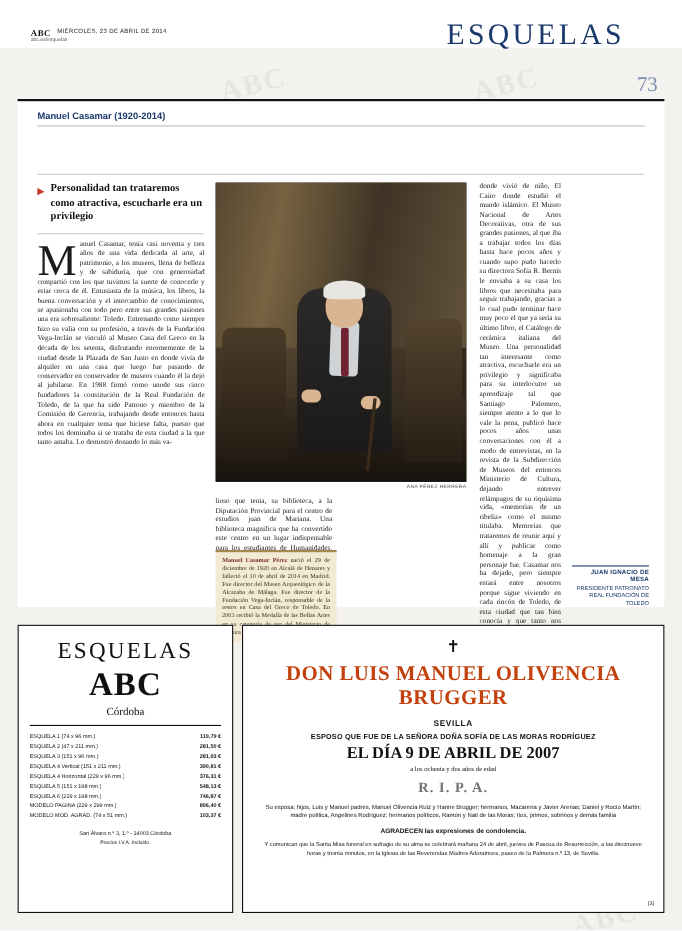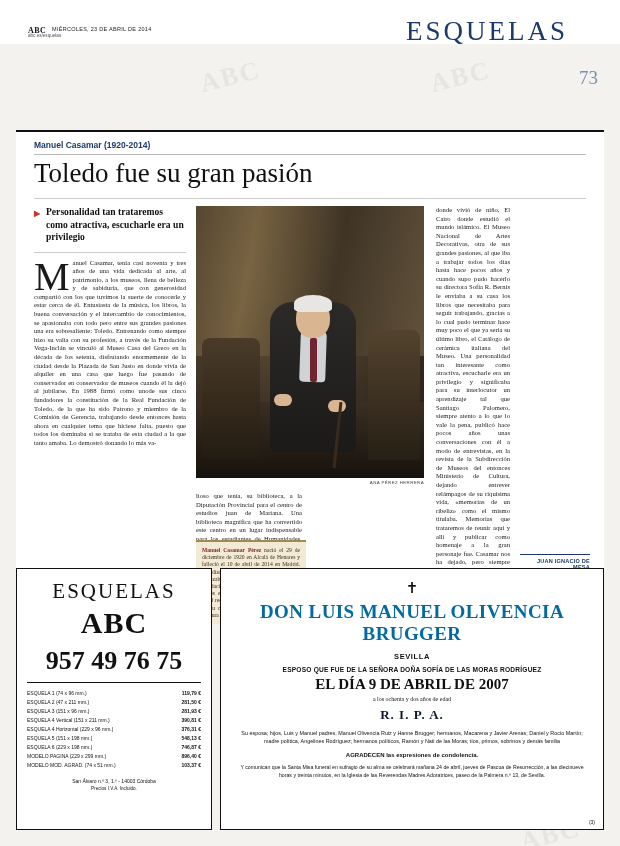--- a/index.html
+++ b/index.html
@@ -56,21 +56,20 @@
   .mh-page{
     position:absolute;right:22px;top:20px;
     font-family:"Liberation Serif", serif;
     font-size:19px;color:#7a8fb0;margin-top:47px;
   }
   
   .article{
     position:absolute;left:16px;top:90px;width:588px;height:460px;
     background:#ffffff;
     border-top:2px solid #111;
-    margin-top:40px;
   }
   .art-kicker{
     position:absolute;left:18px;top:8px;
     font-family:"Liberation Sans", sans-serif;
     font-weight:bold;font-size:8.5px;color:#1b3a6b;
   }
   .art-rule{
     position:absolute;left:18px;top:22px;width:552px;height:1px;background:#bbb;
   }
   .art-headline{
@@ -225,21 +224,21 @@
   }
   
   .obit{
     position:absolute;left:220px;top:568px;width:384px;height:262px;
     background:#ffffff;border:1px solid #111;box-sizing:border-box;
     text-align:center;
   }
   .obit .cross{font-family:"Liberation Serif", serif;font-size:15px;margin-top:10px;color:#111;}
   .obit .name{
     font-family:"Liberation Serif", serif;font-weight:bold;
-    font-size:19px;line-height:22px;margin-top:4px;color:#0369a1;letter-spacing:.4px;
+    font-size:19px;line-height:22px;margin-top:4px;color:#c2410c;letter-spacing:.4px;
   }
   .obit .role{
     font-family:"Liberation Sans", sans-serif;font-weight:bold;
     font-size:7.5px;margin-top:7px;letter-spacing:.6px;color:#111;
   }
   .obit .spouse{
     font-family:"Liberation Sans", sans-serif;font-weight:bold;
     font-size:6.6px;margin-top:5px;letter-spacing:.2px;color:#111;
   }
   .obit .place{
@@ -247,21 +246,21 @@
   }
   .obit .date{
     font-family:"Liberation Serif", serif;font-weight:bold;
     font-size:15px;margin-top:3px;color:#111;
   }
   .obit .age{
     font-family:"Liberation Serif", serif;font-size:6px;margin-top:3px;color:#111;
   }
   .obit .rip{
     font-family:"Liberation Serif", serif;font-weight:bold;
-    font-size:13px;margin-top:5px;letter-spacing:1px;color:#0f172a;
+    font-size:13px;margin-top:5px;letter-spacing:1px;color:#737373;
   }
   .obit .fam{
     font-family:"Liberation Sans", sans-serif;font-size:5.4px;line-height:7.6px;
     margin:7px 18px 0 18px;color:#111;
   }
   .obit .thanks{
     font-family:"Liberation Sans", sans-serif;font-weight:bold;font-size:6px;
     margin-top:7px;color:#111;
   }
   .obit .notice{
@@ -292,21 +291,20 @@
     <div class="mh-abc">ABC</div>
     <div class="mh-date">MIÉRCOLES, 23 DE ABRIL DE 2014</div>
     <div class="mh-sub">abc.es/esquelas</div>
     <div class="mh-title">ESQUELAS</div>
     <div class="mh-page">73</div>
   </div>
 
   <div class="article">
     <div class="art-kicker">Manuel Casamar (1920-2014)</div>
     <div class="art-rule"></div>
-    <div class="art-headline">Toledo fue su gran pasión</div>
     <div class="art-rule2"></div>
 
     <div class="col-left">
       <div class="lede">
         <span class="arrow">▶</span>
         <span>Personalidad tan trataremos como atractiva, escucharle era un privilegio</span>
       </div>
       <div class="lede-rule"></div>
       <div class="body-text">
         <span class="dropcap">M</span><span>anuel Casamar, tenía casi noventa y tres años de una vida dedicada al arte, al patrimonio, a los museos, llena de belleza y de sabiduría, que con generosidad compartió con los que tuvimos la suerte de conocerle y estar cerca de él. Entusiasta de la música, los libros, la buena conversación y el intercambio de conocimientos, se apasionaba con todo pero entre sus grandes pasiones una era sobresaliente: Toledo.
@@ -349,21 +347,21 @@
     <div class="sign">
       <div class="rule"></div>
       <div class="nm">JUAN IGNACIO DE MESA</div>
       <div class="rl">PRESIDENTE PATRONATO REAL FUNDACIÓN DE TOLEDO</div>
     </div>
   </div>
 
   <div class="adleft">
     <div class="t1">ESQUELAS</div>
     <div class="t2">ABC</div>
-    <div class="phone">957 49 76 75</div>
+    <div class="t3">Córdoba</div>
     <div class="rule"></div>
 
     <div class="rate">
         <span class="lbl">ESQUELA 1 (74 x 96 mm.)</span>
         <span class="val">119,79 €</span>
       </div>
     <div class="rate">
         <span class="lbl">ESQUELA 2 (47 x 211 mm.)</span>
         <span class="val">281,50 €</span>
       </div>

